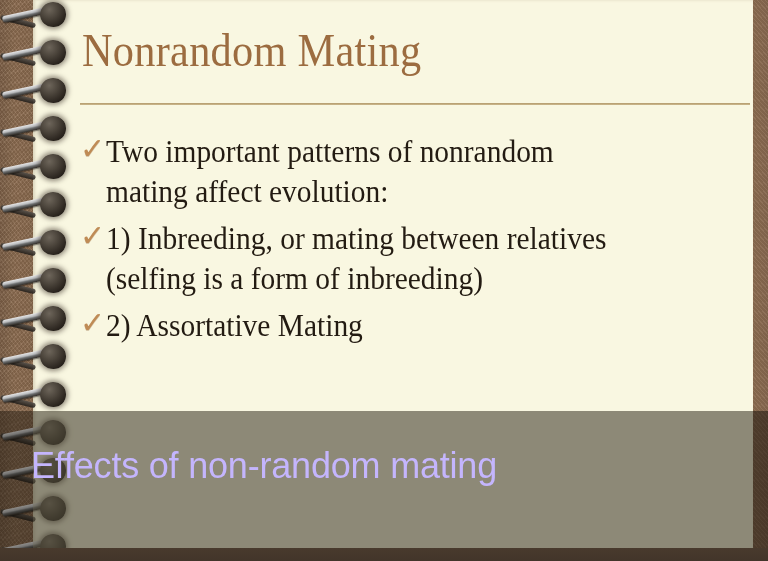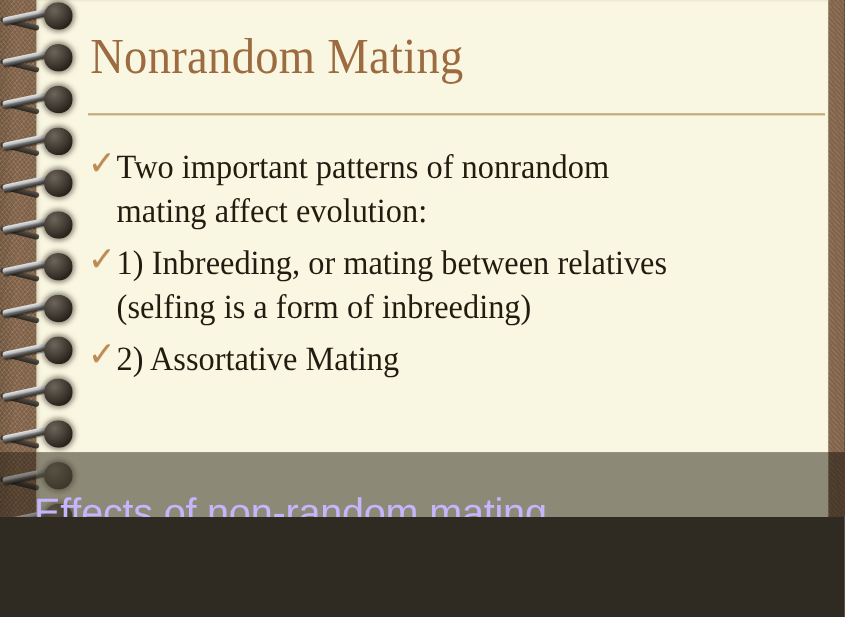--- a/index.html
+++ b/index.html
@@ -4,21 +4,21 @@
 <title>Nonrandom Mating</title>
 <style>
   html, body {
     margin: 0;
     padding: 0;
     background: #2f2a22;
   }
   #slide {
     position: relative;
     width: 768px;
-    height: 470px;
+    height: 561px;
     overflow: hidden;
     font-family: "Liberation Serif", "DejaVu Serif", serif;
     background: #4a3a2c;
   }
 
   
   .leather-left {
     position: absolute;
     left: 0; top: 0;
     width: 33px; height: 561px;

